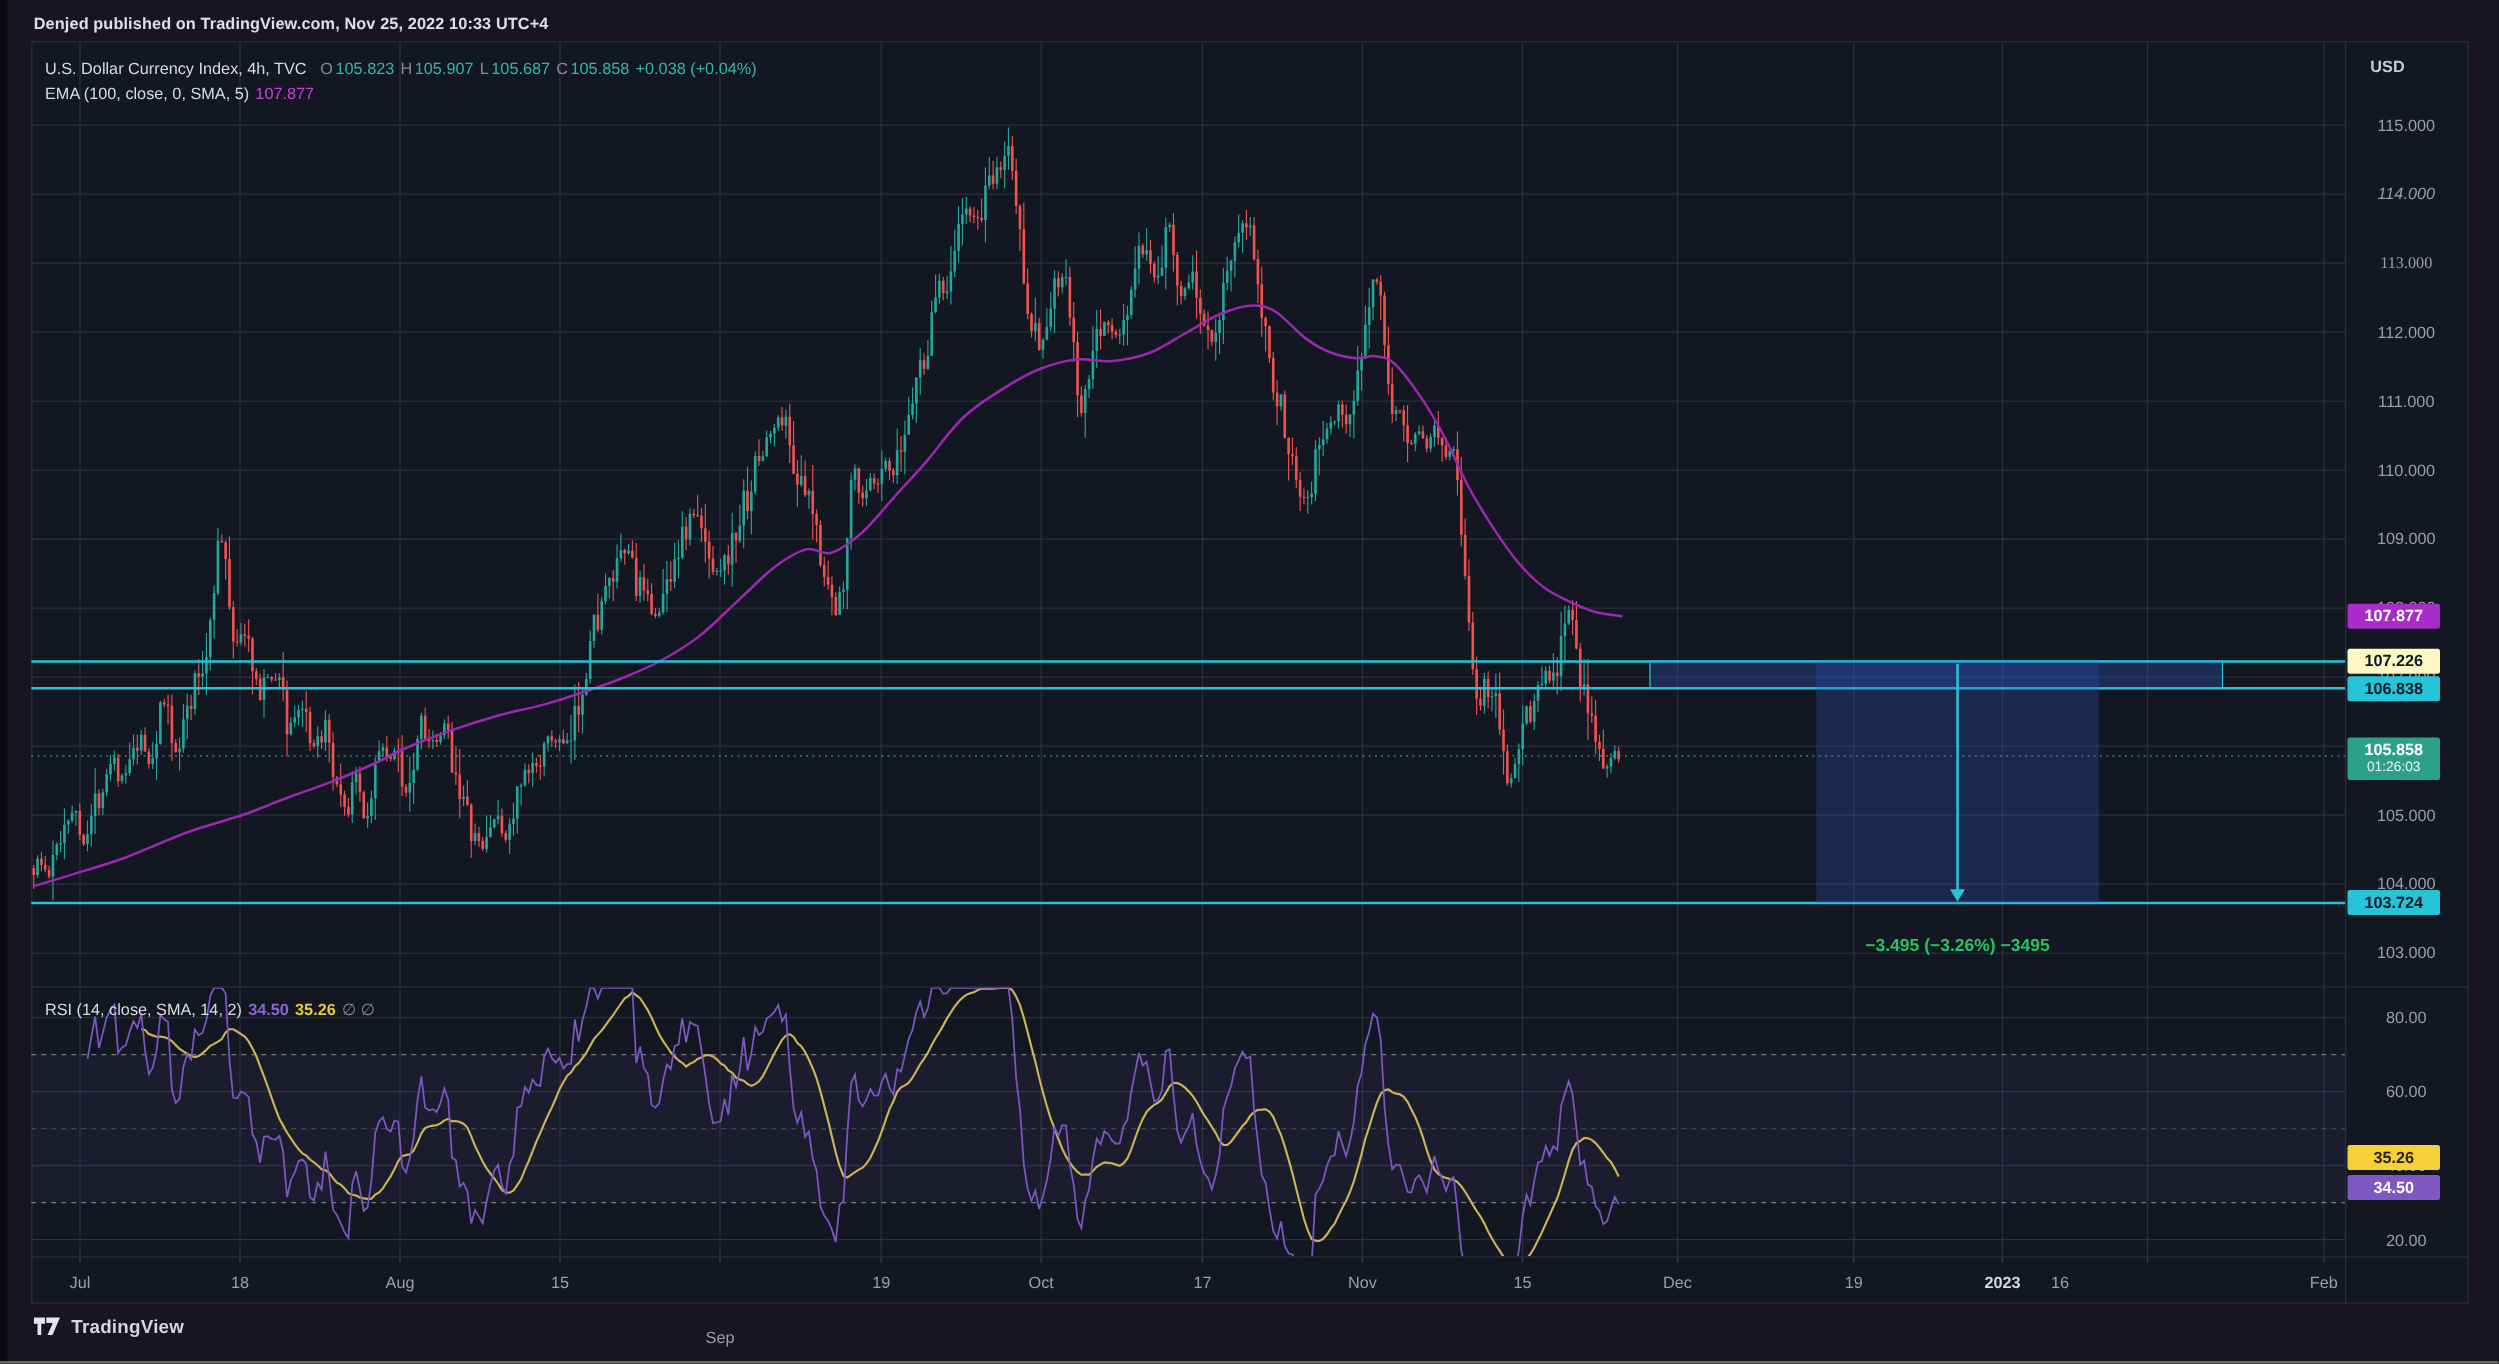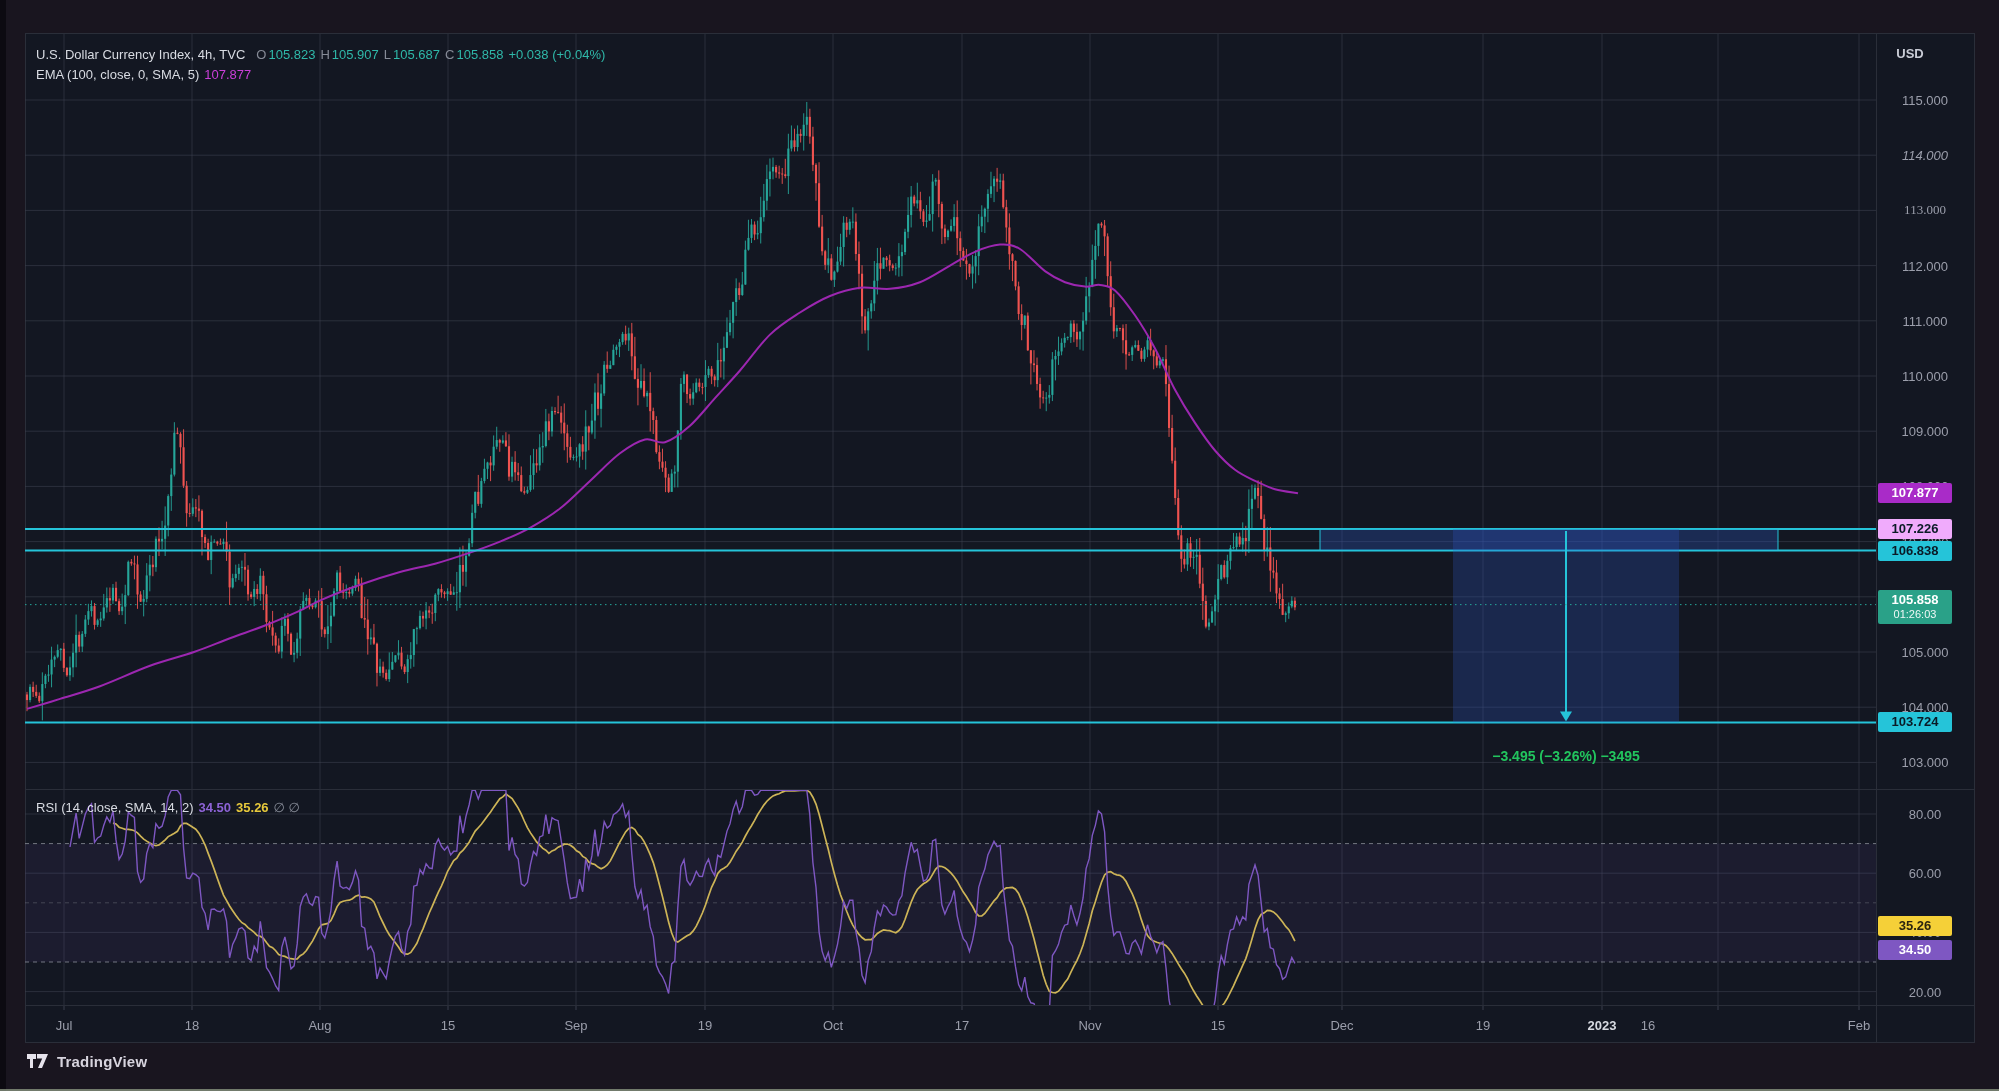--- a/index.html
+++ b/index.html
@@ -32,20 +32,23 @@
   .footer{position:absolute;left:27px;top:1053px;display:flex;gap:8px;}
   .footer .brand{font-size:15px;font-weight:700;color:#d7d4de;letter-spacing:.2px;}
   .bottom-line{position:absolute;left:0;top:1089px;width:1999px;height:2px;background:#8f9c86;opacity:.75;}
 </style>
 </head>
 <body>
 
 <div class="stage">
   <div class="edge-strip"></div>
 
+  <div class="publish-bar">
+    <span>Denjed published on TradingView.com, Nov 25, 2022 10:33 UTC+4</span>
+  </div>
 
   <div class="chart-bg"></div>
 
   <svg class="plot" id="plot-svg" width="1999" height="1091">
       <defs>
  <clipPath id="cpPrice">
           <rect x="25" y="34" width="1851" height="755"></rect>
         </clipPath>
  <clipPath id="cpRsi">
           <rect x="25" y="790" width="1851" height="215"></rect>
@@ -992,34 +995,34 @@
       <div class="axis-tick" style="left: 1877px; top: 541.6px;">107.000</div>
       <div class="axis-tick" style="left: 1877px; top: 596.8px;">106.000</div>
       <div class="axis-tick" style="left: 1877px; top: 652px;">105.000</div>
       <div class="axis-tick" style="left: 1877px; top: 707.2px;">104.000</div>
       <div class="axis-tick" style="left: 1877px; top: 762.4px;">103.000</div>
       <div class="axis-tick" style="left: 1877px; top: 814px;">80.00</div>
       <div class="axis-tick" style="left: 1877px; top: 873.2px;">60.00</div>
       <div class="axis-tick" style="left: 1877px; top: 932.4px;">40.00</div>
       <div class="axis-tick" style="left: 1877px; top: 991.6px;">20.00</div>
       <div class="badge" style="background: rgb(169, 43, 200); color: rgb(255, 255, 255); top: 493.19px;">107.877</div>
-      <div class="badge" style="background: #f0abfc; color: rgb(10, 26, 38); top: 529.125px;">107.226</div>
+      <div class="badge" style="background: #fef9c3; color: rgb(10, 26, 38); top: 529.125px;">107.226</div>
       <div class="badge" style="background: rgb(37, 196, 217); color: rgb(10, 26, 38); top: 550.542px;">106.838</div>
       <div class="badge two" style="background: rgb(42, 161, 136); color: rgb(255, 255, 255); top: 606.638px;">105.858<span class="sub">01:26:03</span></div>
       <div class="badge" style="background: rgb(37, 196, 217); color: rgb(10, 26, 38); top: 722.435px;">103.724</div>
       <div class="badge" style="background: rgb(245, 208, 56); color: rgb(43, 36, 16); top: 926px;">35.26</div>
       <div class="badge" style="background: rgb(126, 87, 194); color: rgb(255, 255, 255); top: 950px;">34.50</div>
     </div>
 
   <div id="time-axis">
       <div class="time-label" style="left: 64px;">Jul</div>
       <div class="time-label" style="left: 192px;">18</div>
       <div class="time-label" style="left: 320px;">Aug</div>
       <div class="time-label" style="left: 448px;">15</div>
-      <div class="time-label" style="left: 576px;">Sep</div>
+      <div class="time-label" style="left: 576px; margin-top: 44px;">Sep</div>
       <div class="time-label" style="left: 705px;">19</div>
       <div class="time-label" style="left: 833px;">Oct</div>
       <div class="time-label" style="left: 962px;">17</div>
       <div class="time-label" style="left: 1090px;">Nov</div>
       <div class="time-label" style="left: 1218px;">15</div>
       <div class="time-label" style="left: 1342px;">Dec</div>
       <div class="time-label" style="left: 1483px;">19</div>
       <div class="time-label bold" style="left: 1602px;">2023</div>
       <div class="time-label" style="left: 1648px;">16</div>
       <div class="time-label" style="left: 1859px;">Feb</div>

